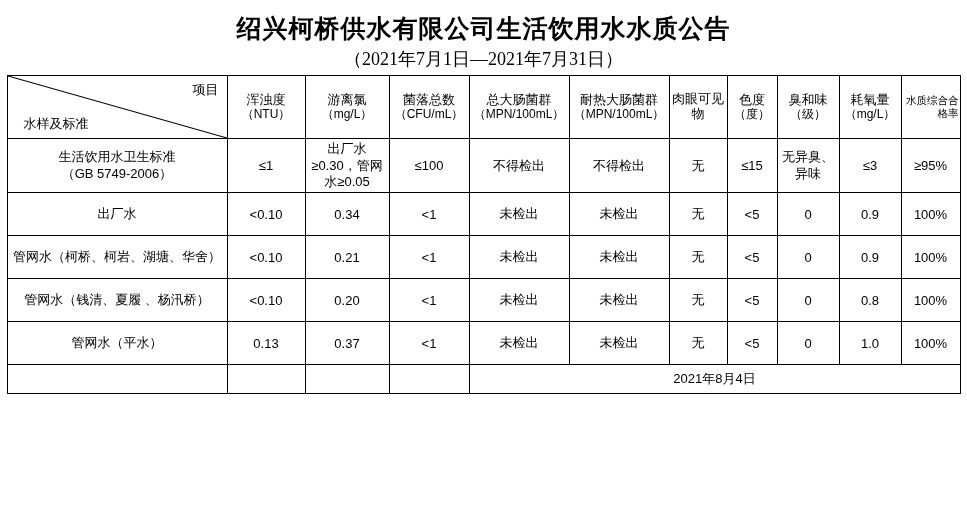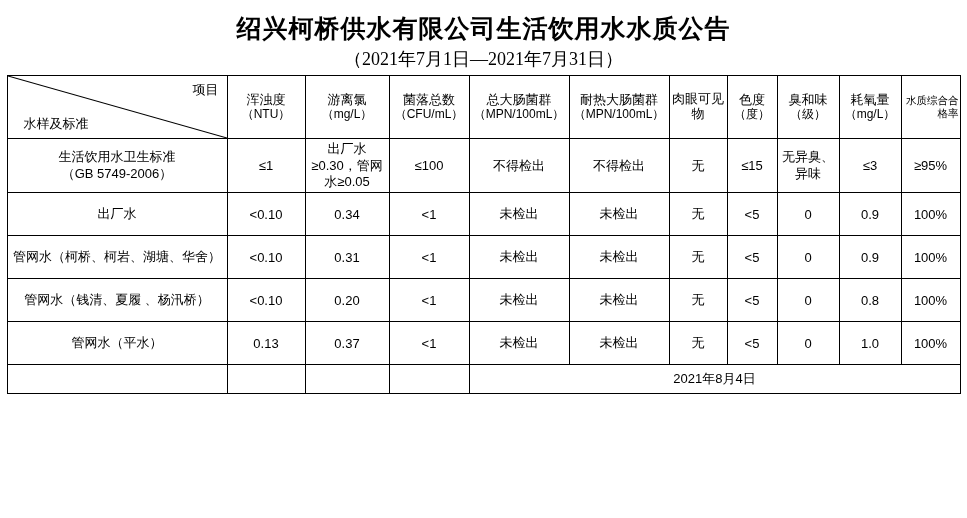--- a/index.html
+++ b/index.html
@@ -217,21 +217,21 @@
       <td>无</td>
       <td>&lt;5</td>
       <td>0</td>
       <td>0.9</td>
       <td>100%</td>
     </tr>
 
     <tr class="datarow">
       <td class="rowlabel">管网水（柯桥、柯岩、湖塘、华舍）</td>
       <td>&lt;0.10</td>
-      <td>0.31</td>
+      <td>0.21</td>
       <td>&lt;1</td>
       <td>未检出</td>
       <td>未检出</td>
       <td>无</td>
       <td>&lt;5</td>
       <td>0</td>
       <td>0.9</td>
       <td>100%</td>
     </tr>
 

